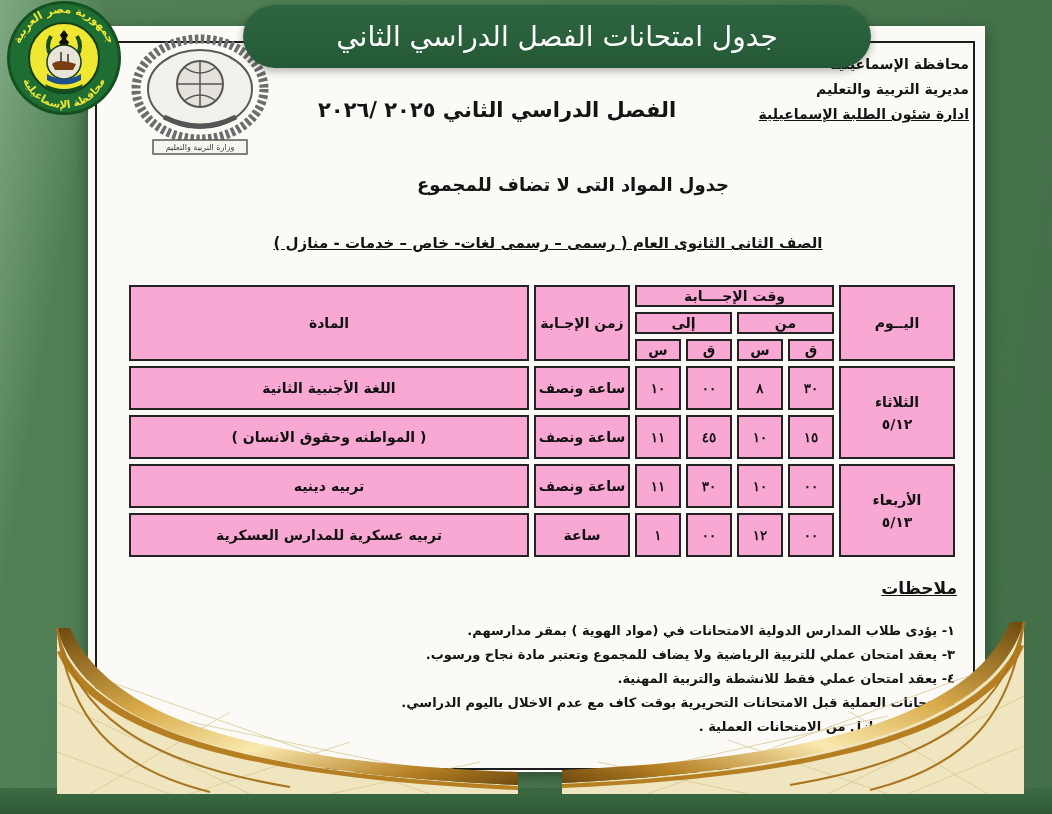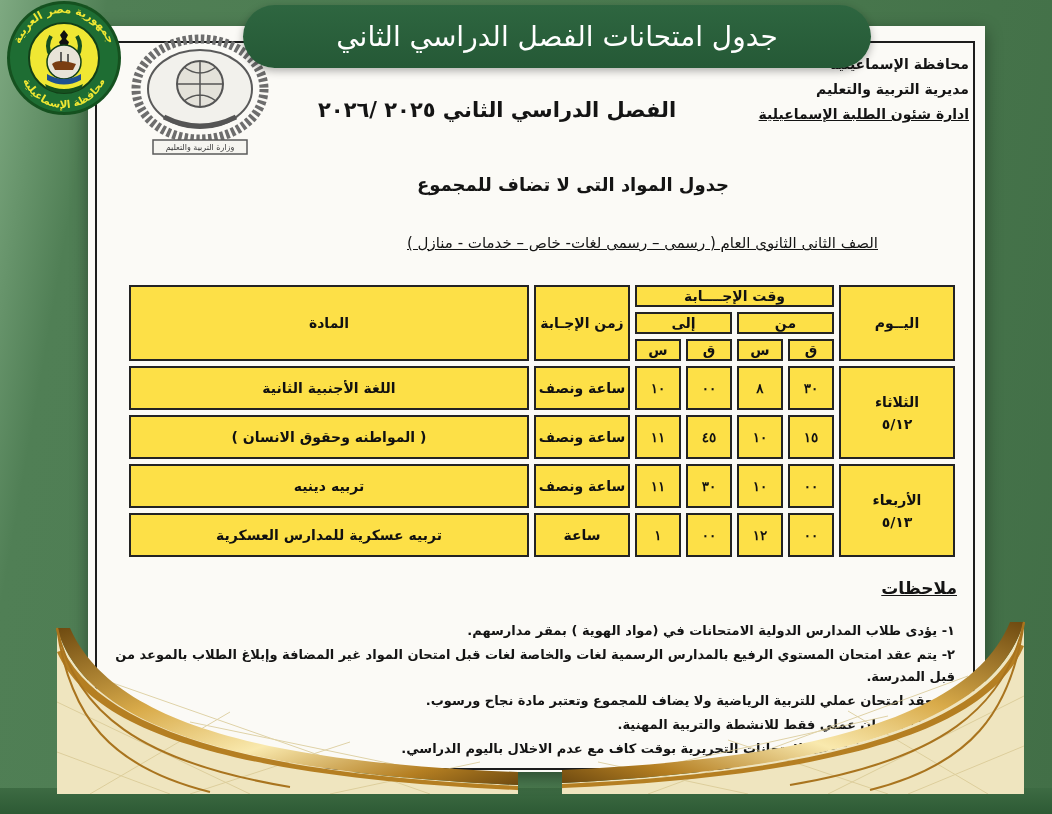--- a/index.html
+++ b/index.html
@@ -16,28 +16,28 @@
   .page-frame{position:absolute;left:7px;top:15px;right:10px;bottom:2px;
     border:2px solid #1d1d1d;pointer-events:none;}
   .arabic{direction:rtl;color:#141414;}
   .letterhead{position:absolute;top:26px;right:16px;width:280px;text-align:right;
     font-size:14px;font-weight:bold;line-height:25px;}
   .letterhead .u{text-decoration:underline;}
   .semester-title{position:absolute;top:72px;left:230px;width:500px;text-align:left;
     font-size:21px;font-weight:bold;}
   .subtitle{position:absolute;top:148px;left:250px;width:470px;text-align:center;
     font-size:18px;font-weight:bold;}
-  .grade-line{position:absolute;top:208px;left:130px;width:660px;
-    font-size:15px;font-weight:normal;text-decoration:underline;}
+  .grade-line{position:absolute;top:208px;left:130px;width:660px;text-align:center;
+    font-size:15px;font-weight:bold;text-decoration:underline;}
   
   .exam-table{position:absolute;top:254px;left:36px;width:836px;
     direction:rtl;border-collapse:separate;border-spacing:5px;
     font-weight:bold;color:#111;}
   .exam-table td,.exam-table th{border:2px solid #232323;text-align:center;
-    vertical-align:middle;padding:1px 2px;font-size:14px;background:#fde047;margin-top:36px;}
+    vertical-align:middle;padding:1px 2px;font-size:14px;background:#f9a8d4;margin-top:36px;}
   .exam-table .h1{height:22px;}
   .exam-table .h2{height:22px;}
   .exam-table .h3{height:20px;font-size:13px;}
   .exam-table .body-row{height:44px;}
   .exam-table .subject-cell{font-size:14px;}
   .exam-table .num-cell{font-size:13.5px;font-family:Liberation Serif, serif;}
   .exam-table .day-cell{font-size:14px;line-height:22px;}
   
   .notes-heading{position:absolute;top:552px;right:28px;font-size:17px;font-weight:bold;
     text-decoration:underline;}
@@ -157,21 +157,20 @@
           <td class="num-cell">١</td>
           <td>ساعة</td>
           <td class="subject-cell">تربيه عسكرية للمدارس العسكرية</td>
         </tr>
       </tbody>
     </table>
 
     <div class="notes-heading arabic">ملاحظات</div>
     <div class="notes arabic">
       <p class="note-item">١- يؤدى طلاب المدارس الدولية الامتحانات في (مواد الهوية ) بمقر مدارسهم.</p>
-      <p class="note-item">٢- يتم عقد امتحان المستوي الرفيع بالمدارس الرسمية لغات والخاصة لغات قبل امتحان المواد غير المضافة وإبلاغ الطلاب بالموعد من قبل المدرسة.</p>
       <p class="note-item">٣- يعقد امتحان عملي للتربية الرياضية ولا يضاف للمجموع وتعتبر مادة نجاح ورسوب.</p>
       <p class="note-item">٤- يعقد امتحان عملي فقط للانشطة والتربية المهنية.</p>
       <p class="note-item">الامتحانات العملية قبل الامتحانات التحريرية بوقت كاف مع عدم الاخلال باليوم الدراسي.</p>
       <p class="note-item note-indent">المنازل من الامتحانات العملية .</p>
     </div>
   </div>
 
   <svg class="swoosh swoosh-left" width="472" height="172" viewBox="0 0 472 172">
     <defs>
       <linearGradient id="goldL" x1="0" y1="0" x2="1" y2="1">

